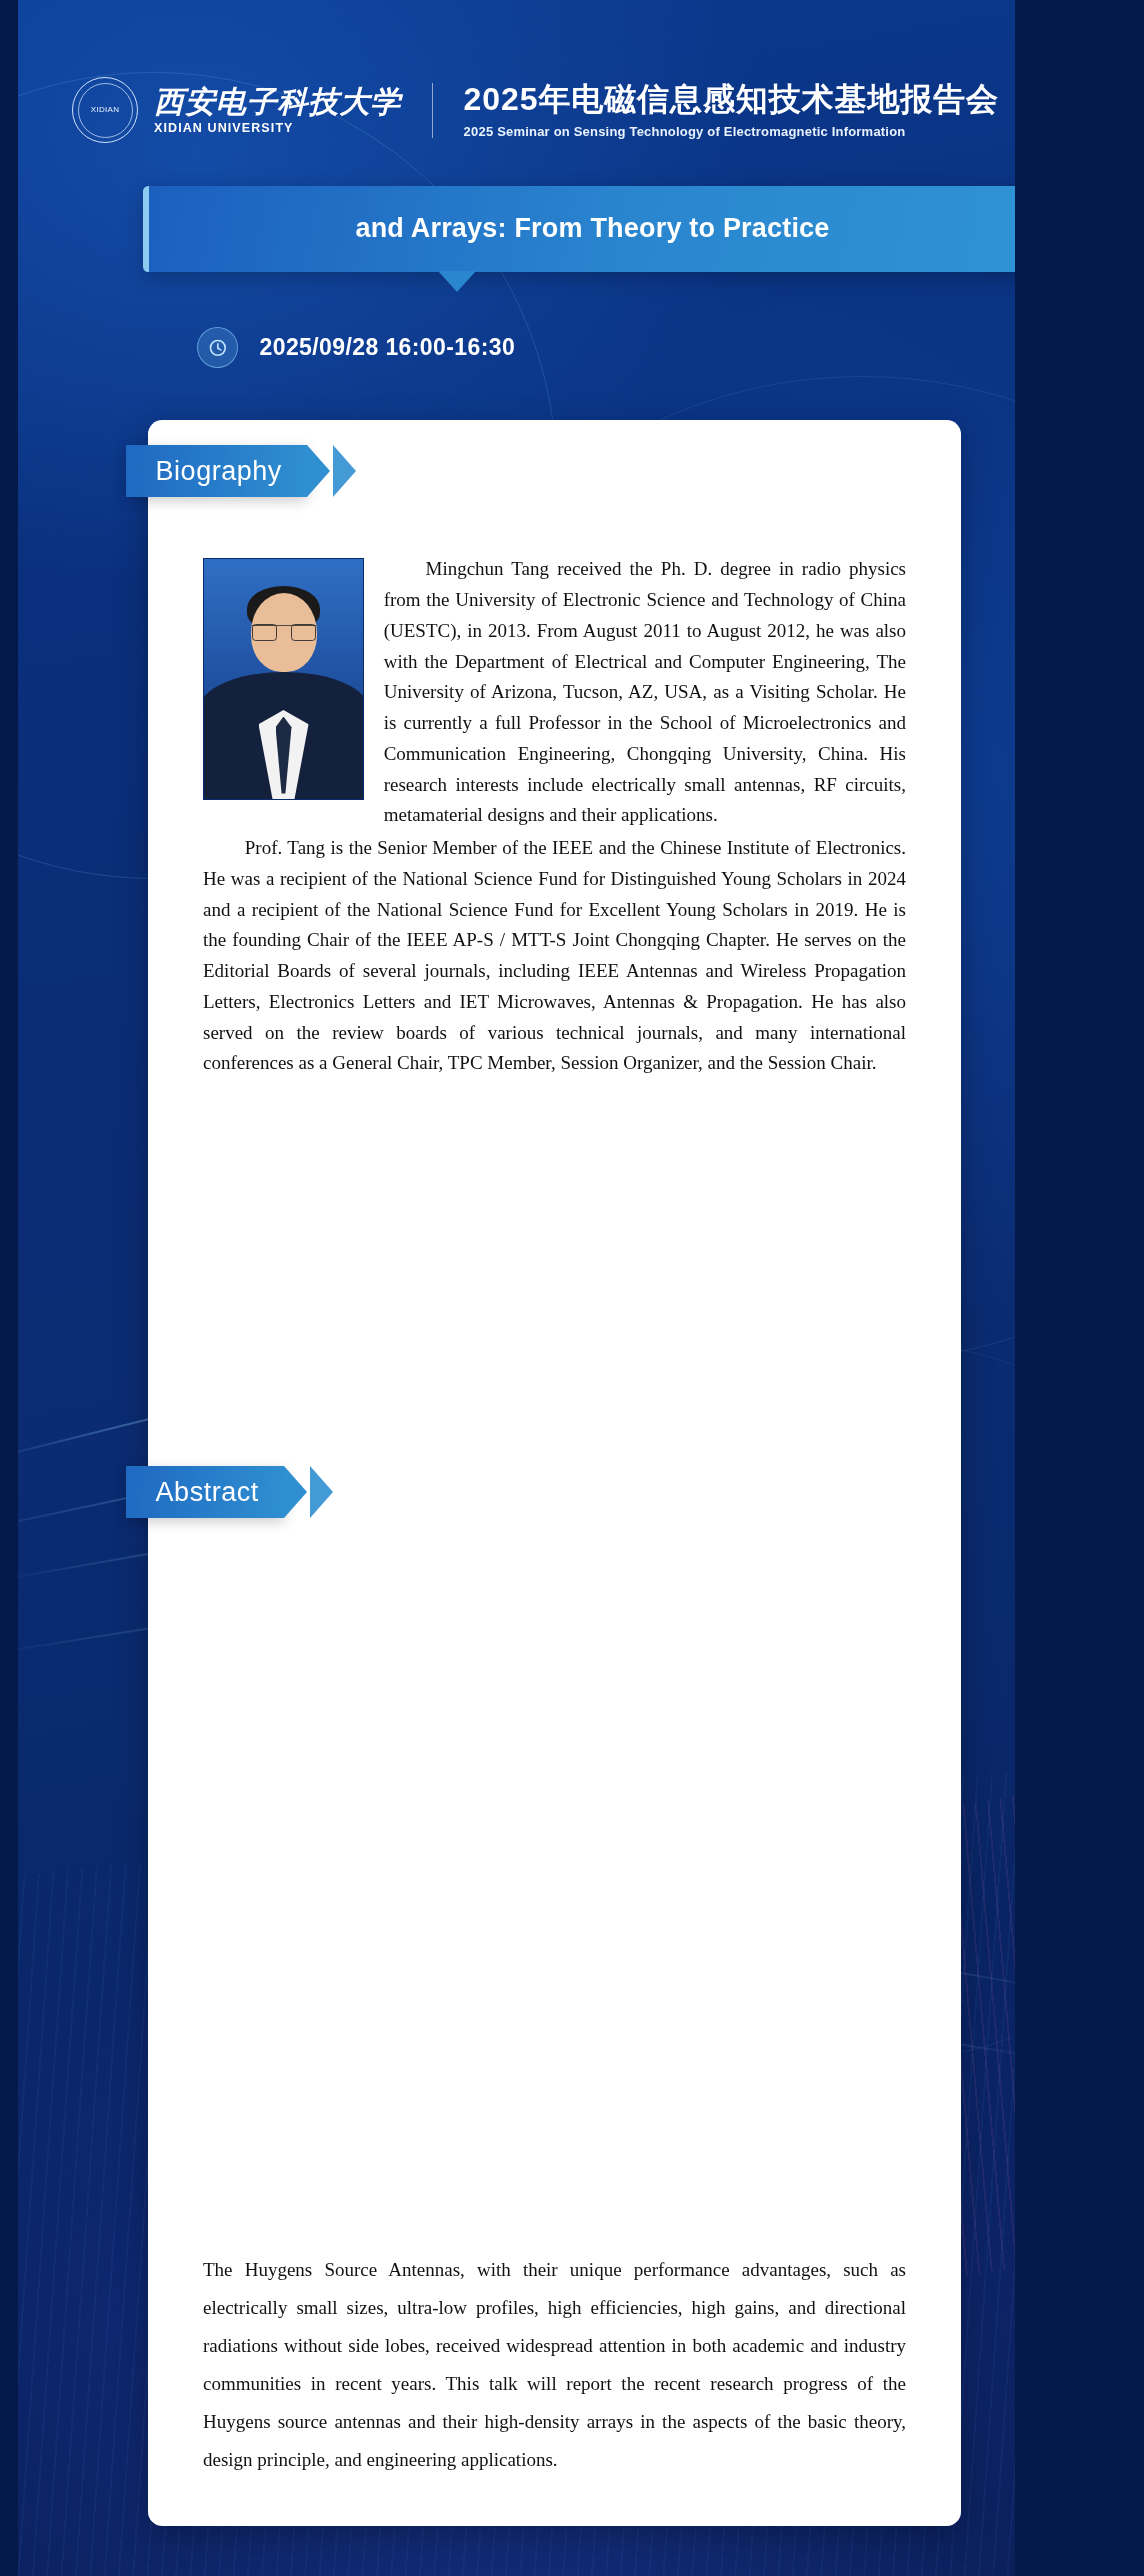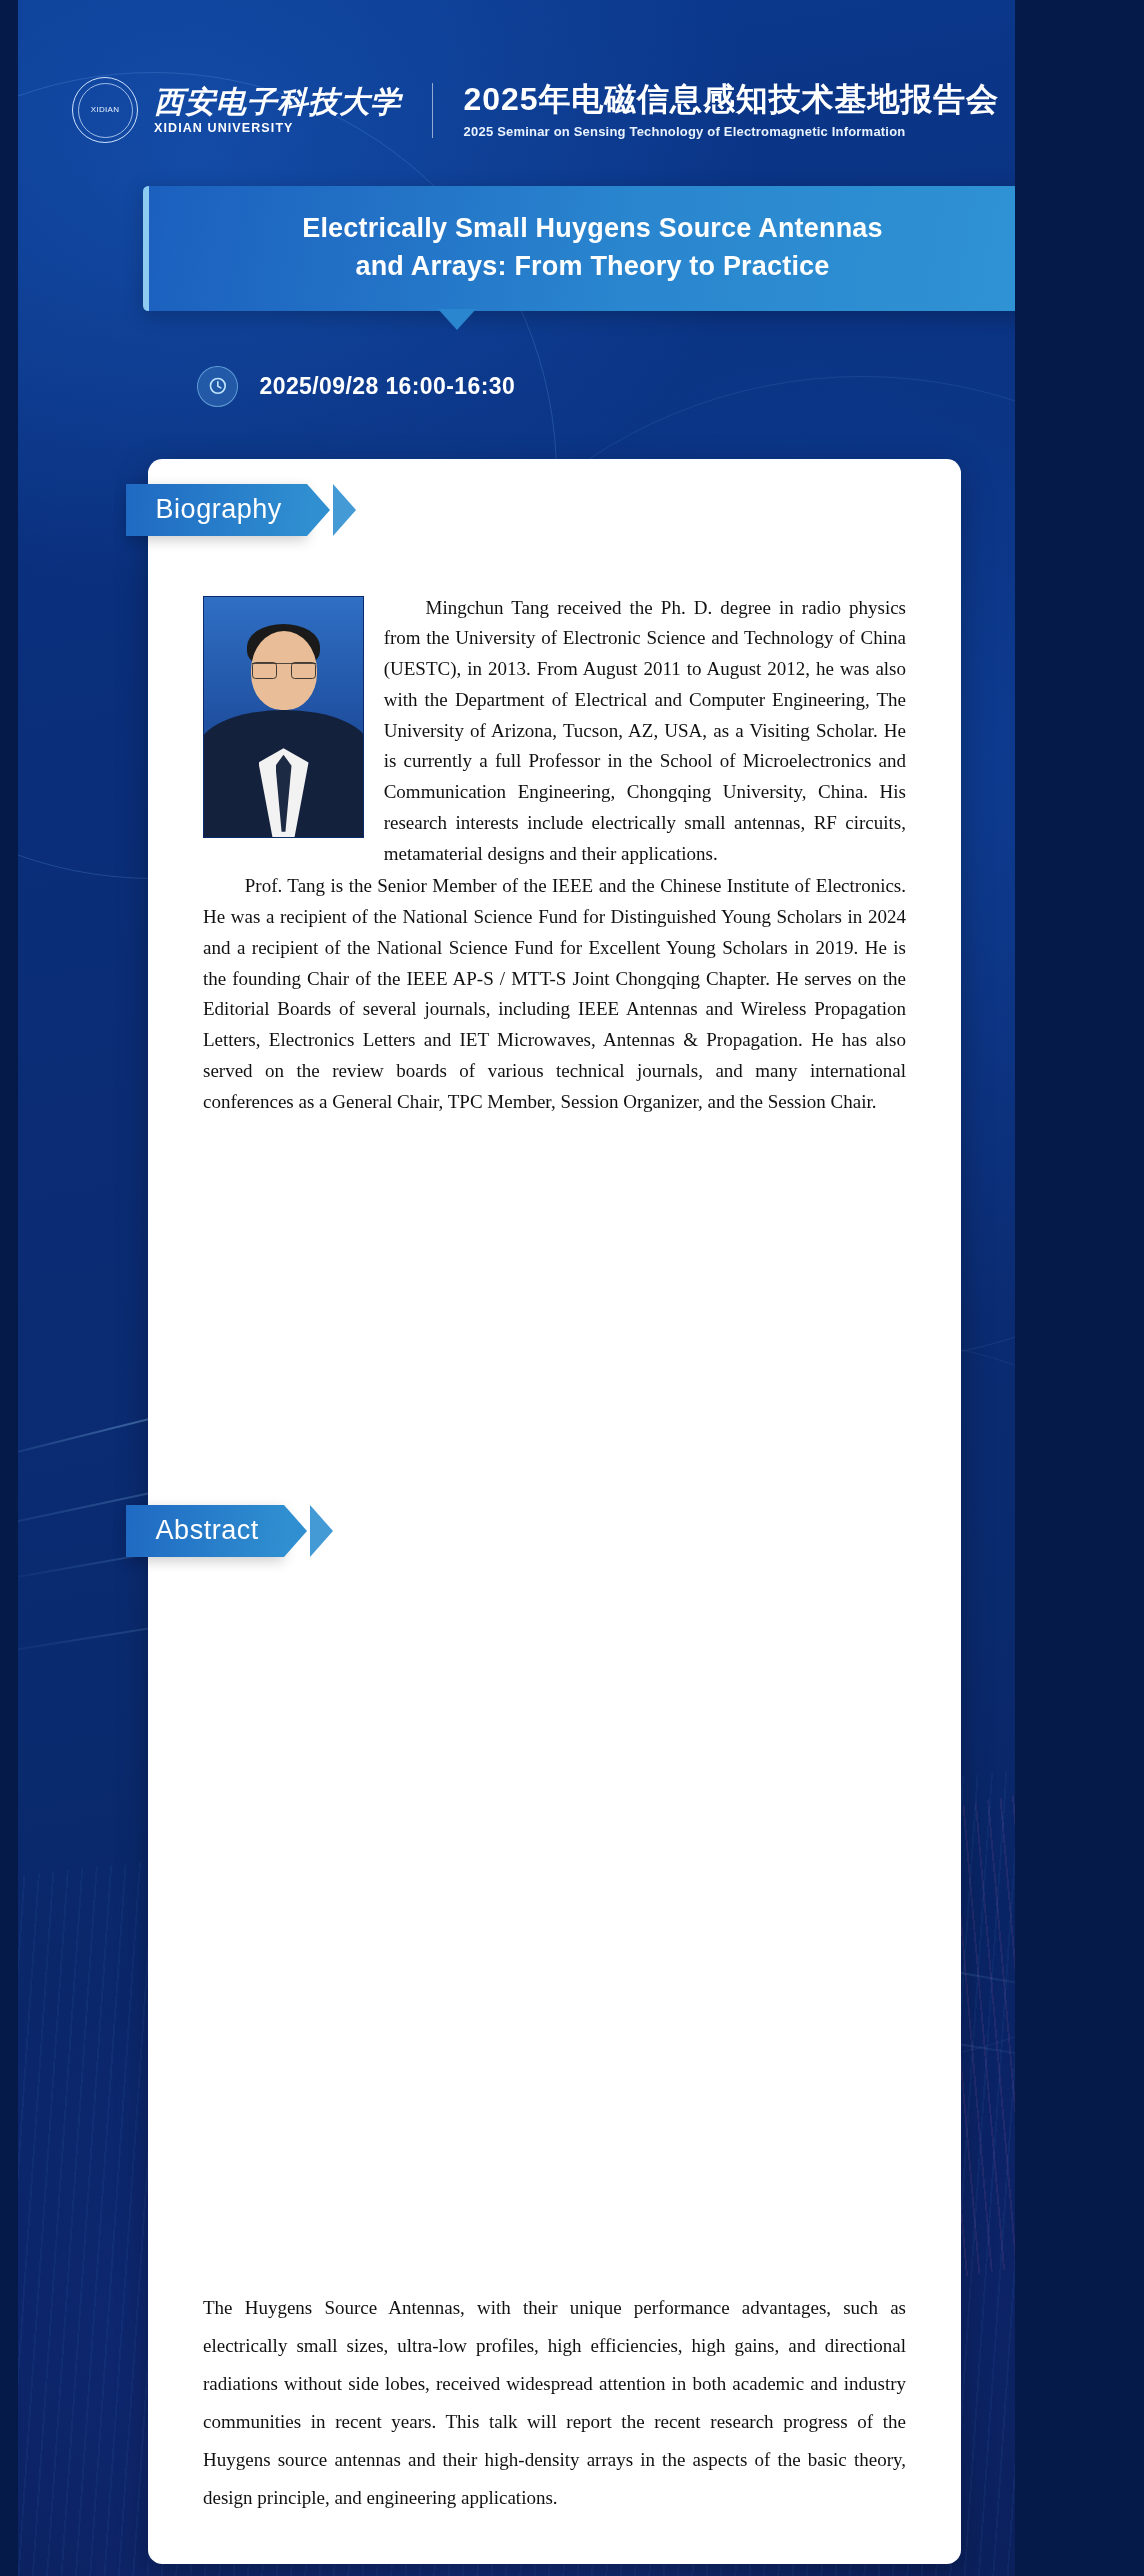--- a/index.html
+++ b/index.html
@@ -396,21 +396,20 @@
     </div>
     <div class="vdivider"></div>
     <div class="title-block">
       <div class="title-cn">2025年电磁信息感知技术基地报告会</div>
       <div class="title-en">2025 Seminar on Sensing Technology of Electromagnetic Information</div>
     </div>
   </div>
 
   <div class="talk-banner-wrap">
     <div class="talk-banner">
-      <div class="talk-title">Electrically Small Huygens Source Antennas</div>
       <div class="talk-title">and Arrays: From Theory to Practice</div>
       <div class="banner-tail"></div>
     </div>
   </div>
 
   <div class="meta">
 
 
     <div class="meta-row">
       <div class="meta-icon">

